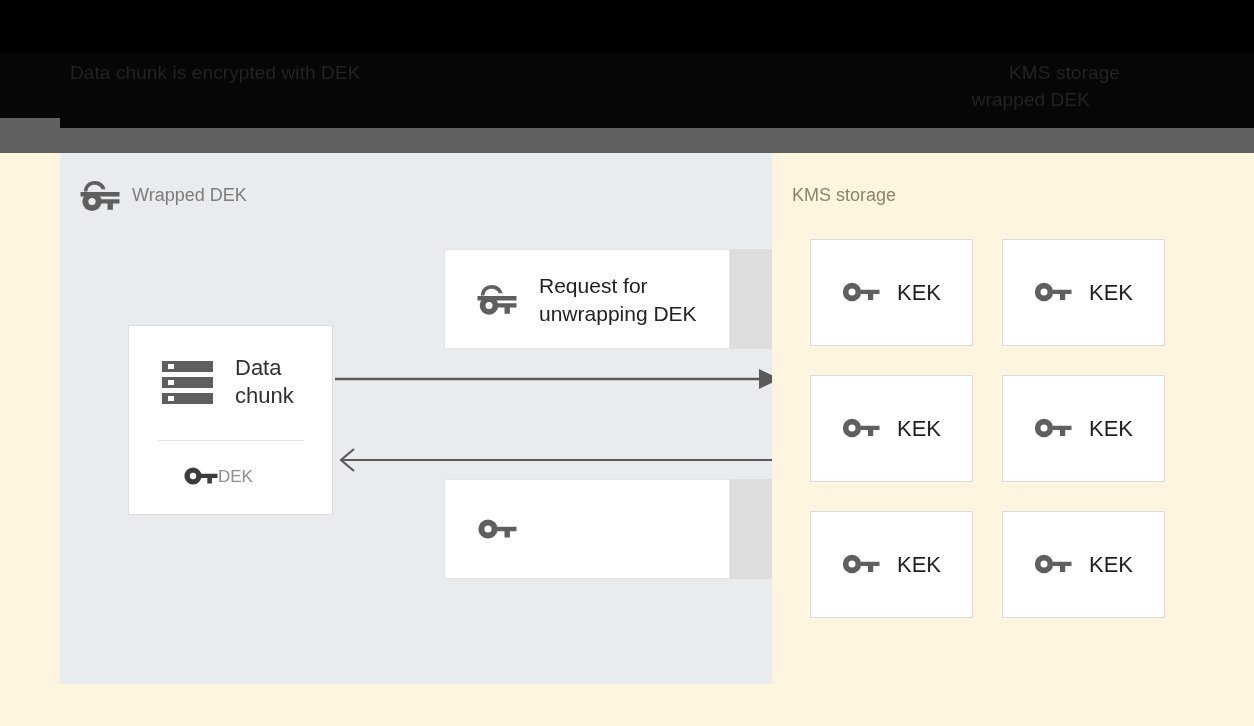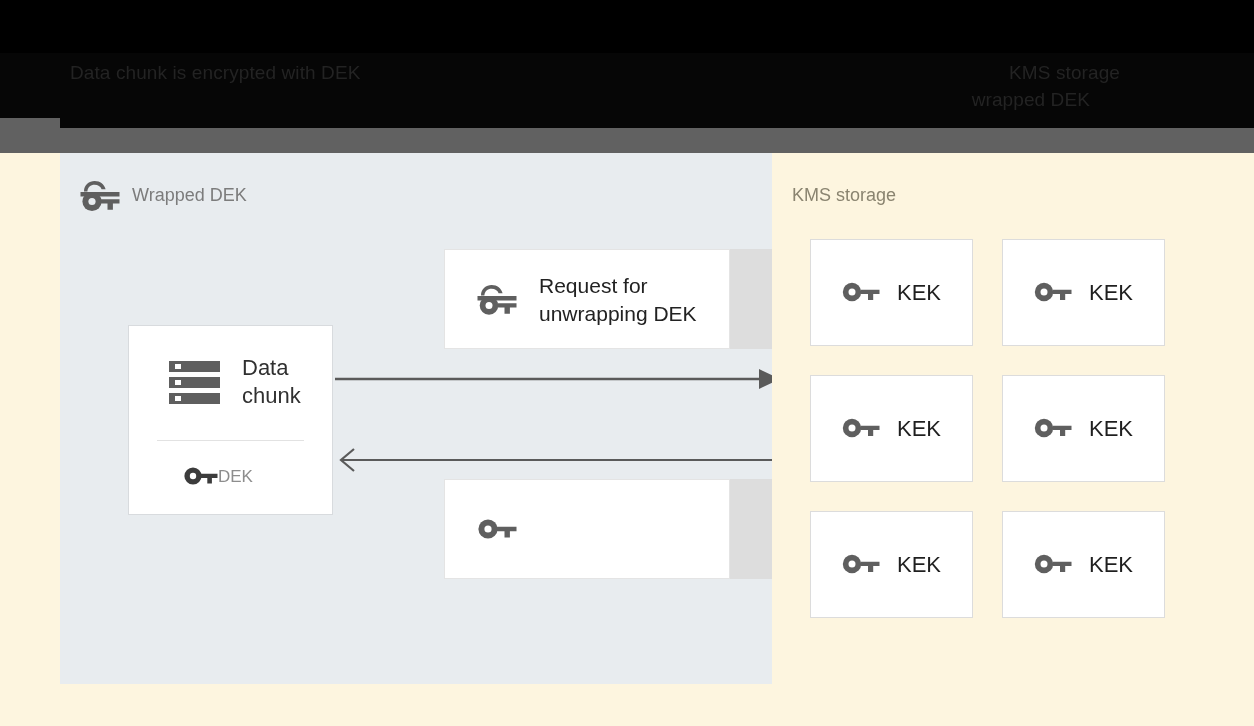--- a/index.html
+++ b/index.html
@@ -108,21 +108,21 @@
     left: 68px;
     top: 172px;
     width: 205px;
     height: 190px;
     background: #ffffff;
     border: 1px solid #d8dbde;
     box-sizing: border-box;
   }
   #data-chunk-row {
     position: absolute;
-    left: 38px;
+    left: 31px;
     top: 28px;
     display: flex;
     align-items: center;
   }
   #data-chunk-label {
     font-size: 22px;
     color: #303030;
     line-height: 28px;
     margin-left: 20px;
     white-space: pre-line;

